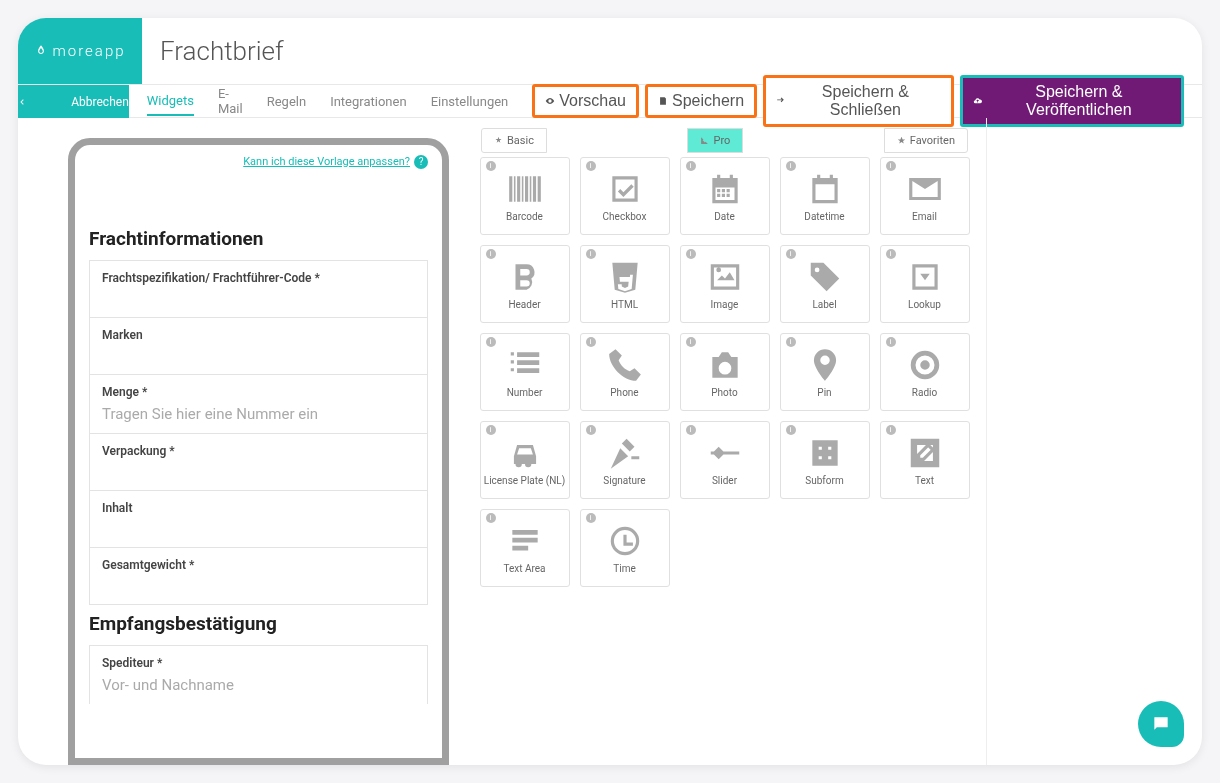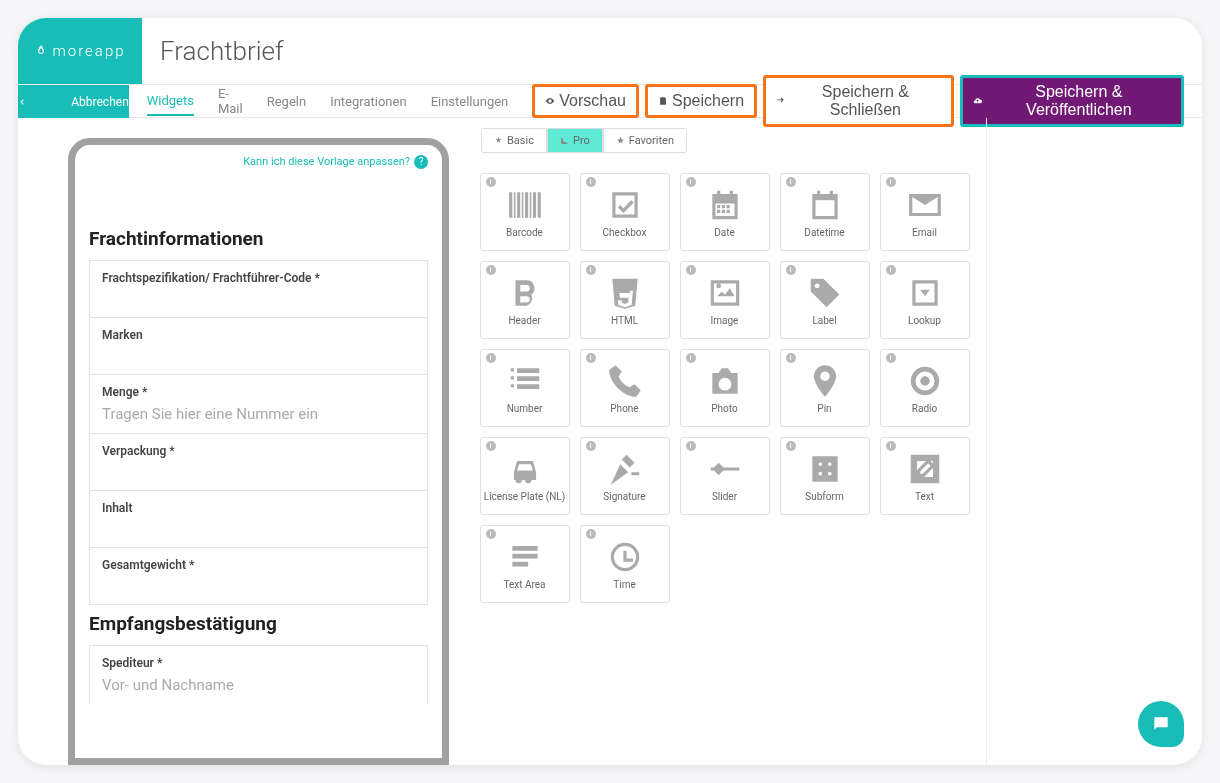--- a/index.html
+++ b/index.html
@@ -15,29 +15,29 @@
 .nav-row { display: flex; height: 33px; border-bottom: 1px solid #e8e8e8; }
 .tabs { display: flex; align-items: center; padding-left: 18px; flex: 1; }
 .tab { font-size: 13px; color: #888; margin-right: 24px; cursor: pointer; padding: 6px 0; }
 .tab.active { color: #18bdb7; border-bottom: 2px solid #18bdb7; }
 .actions { display: flex; align-items: center; padding-right: 18px; gap: 6px; }
 .btn { font-size: 16px; padding: 5px 10px; border: 3px solid #f97316; background: #fff; border-radius: 3px; color: #555; cursor: pointer; display: flex; align-items: center; gap: 4px; }
 .btn.primary { background: #701a75; color: #fff; border-color: #18bdb7; }
 .content { display: flex; height: calc(100% - 100px); }
 .preview-col { width: 445px; padding: 20px 14px 0 50px; overflow: hidden; }
 .phone-frame { border: 7px solid #a0a0a0; border-top-left-radius: 22px; border-top-right-radius: 22px; background: #fff; height: 100%; overflow: hidden; display: flex; flex-direction: column; }
-.help-link { text-align: right; padding: 10px 14px; font-size: 11px; color: #18bdb7; }
+.help-link { text-align: right; padding: 10px 14px; font-size: 11px; color: #18bdb7; text-decoration: underline; }
 .help-link .qmark { display:inline-block; width:14px; height:14px; background:#18bdb7; color:#fff; border-radius:50%; text-align:center; line-height:14px; font-size:10px; margin-left:4px; }
 .form-body { padding: 0 14px; overflow: hidden; margin-top: 40px; }
 .section-h { font-size: 19px; font-weight: 700; color: #222; margin: 8px 0 10px; }
 .field { border: 1px solid #e3e3e3; margin-bottom: -1px; padding: 10px 12px; min-height: 58px; }
 .flabel { font-size: 12px; font-weight: 600; color: #444; }
 .fplace { font-size: 15px; color: #aaa; margin-top: 6px; }
 .widgets-col { flex: 1; padding: 10px 18px; border-right: 1px solid #eee; overflow-y: auto; }
-.segment { display: flex; justify-content: flex-start; margin-bottom: 20px; }
+.segment { display: flex; justify-content: space-between; margin-bottom: 4px; }
 .segment .seg { font-size: 11px; padding: 5px 12px; border: 1px solid #ddd; background: #fff; color: #666; cursor: pointer; display: flex; align-items: center; gap: 4px; }
 .segment .seg:first-child { border-radius: 3px 0 0 3px; }
 .segment .seg:last-child { border-radius: 0 3px 3px 0; }
 .segment .seg.active { background: #5eead4; }
 .wgrid { display: grid; grid-template-columns: repeat(5, 90px); gap: 10px; justify-content: center; }
 .wcard { border: 1px solid #e0e0e0; border-radius: 3px; height: 78px; display: flex; flex-direction: column; align-items: center; justify-content: center; position: relative; cursor: grab; background: #fff; }
 .wcard .info { position: absolute; top: 3px; left: 5px; width: 10px; height: 10px; border-radius: 50%; background: #bbb; color: #fff; font-size: 8px; line-height: 10px; text-align: center; }
 .wcard .wicon { color: #aaa; height: 44px; display: flex; align-items: center; justify-content: center; }
 .wcard .wicon svg { width: 38px; height: 38px; fill: #aaa; }
 .wcard .wlabel { font-size: 10px; color: #666; padding-bottom: 4px; }

